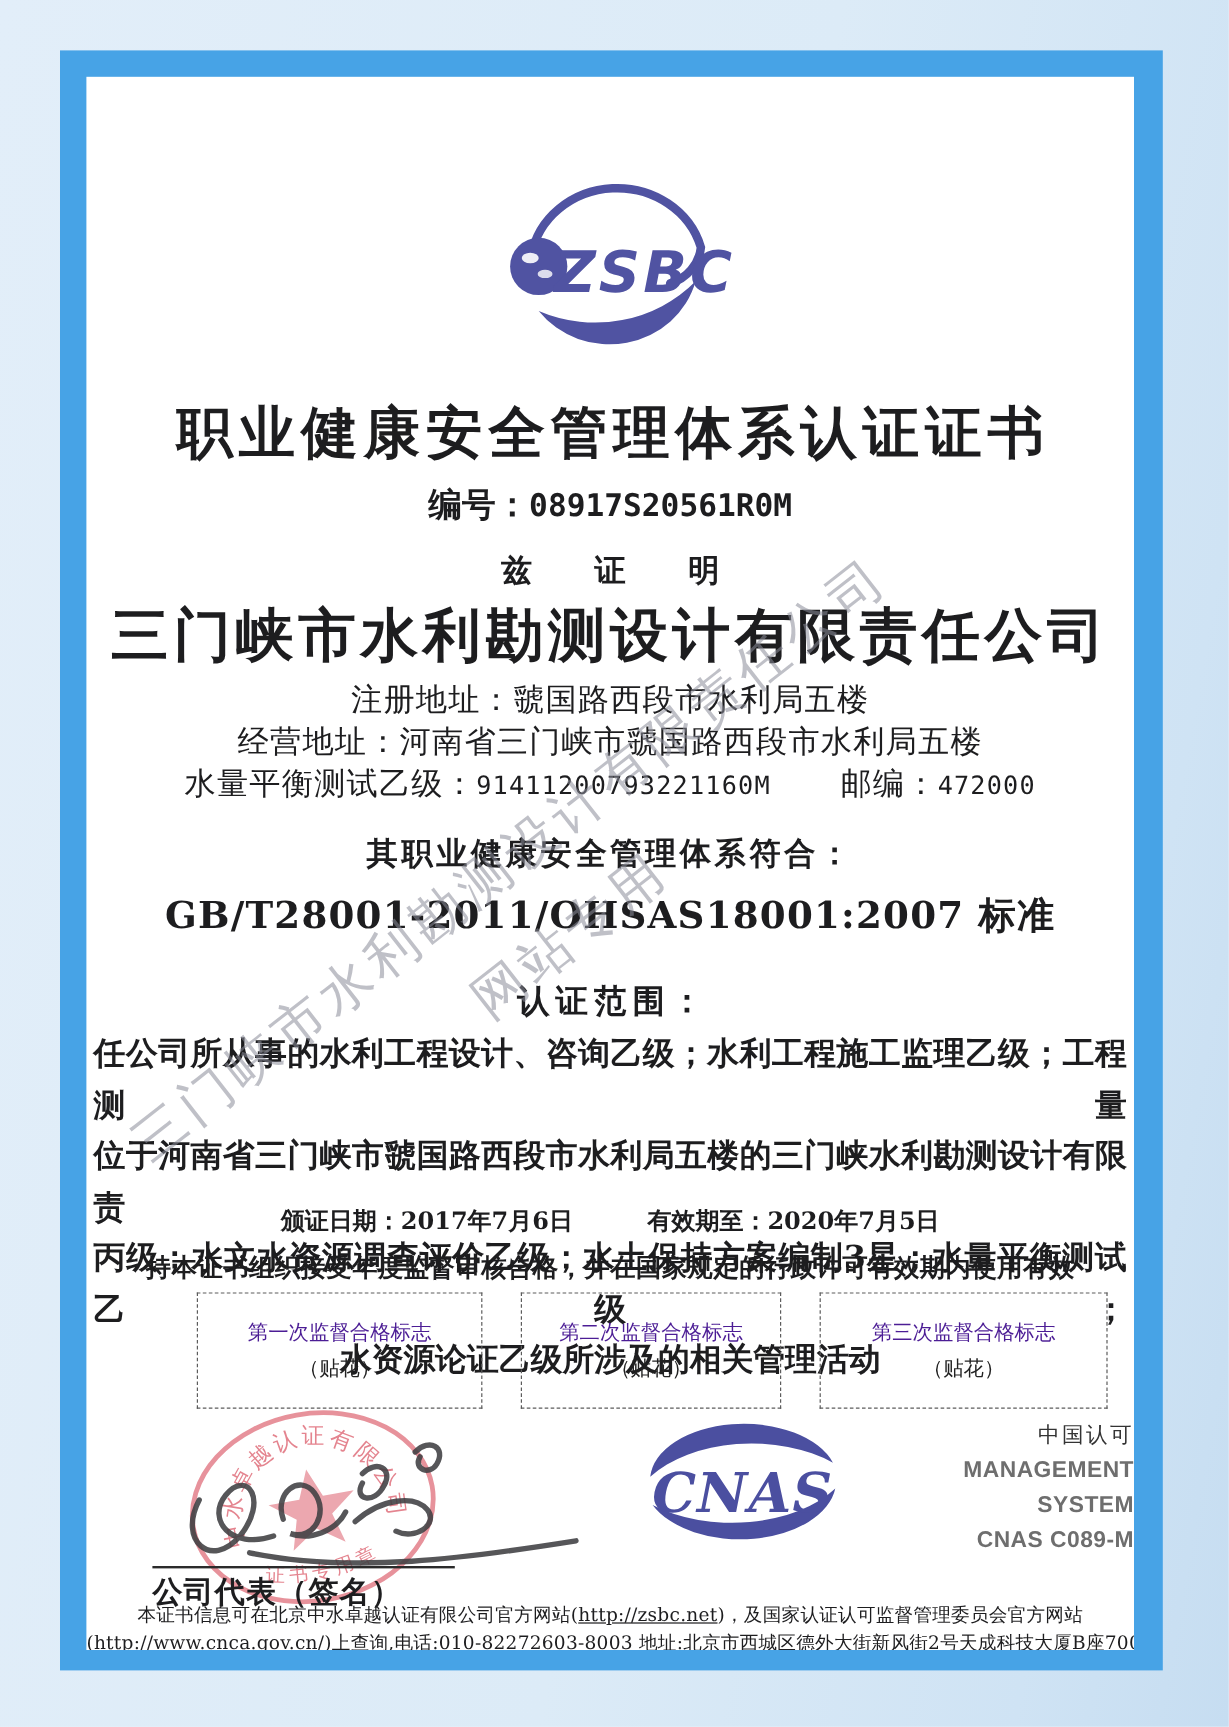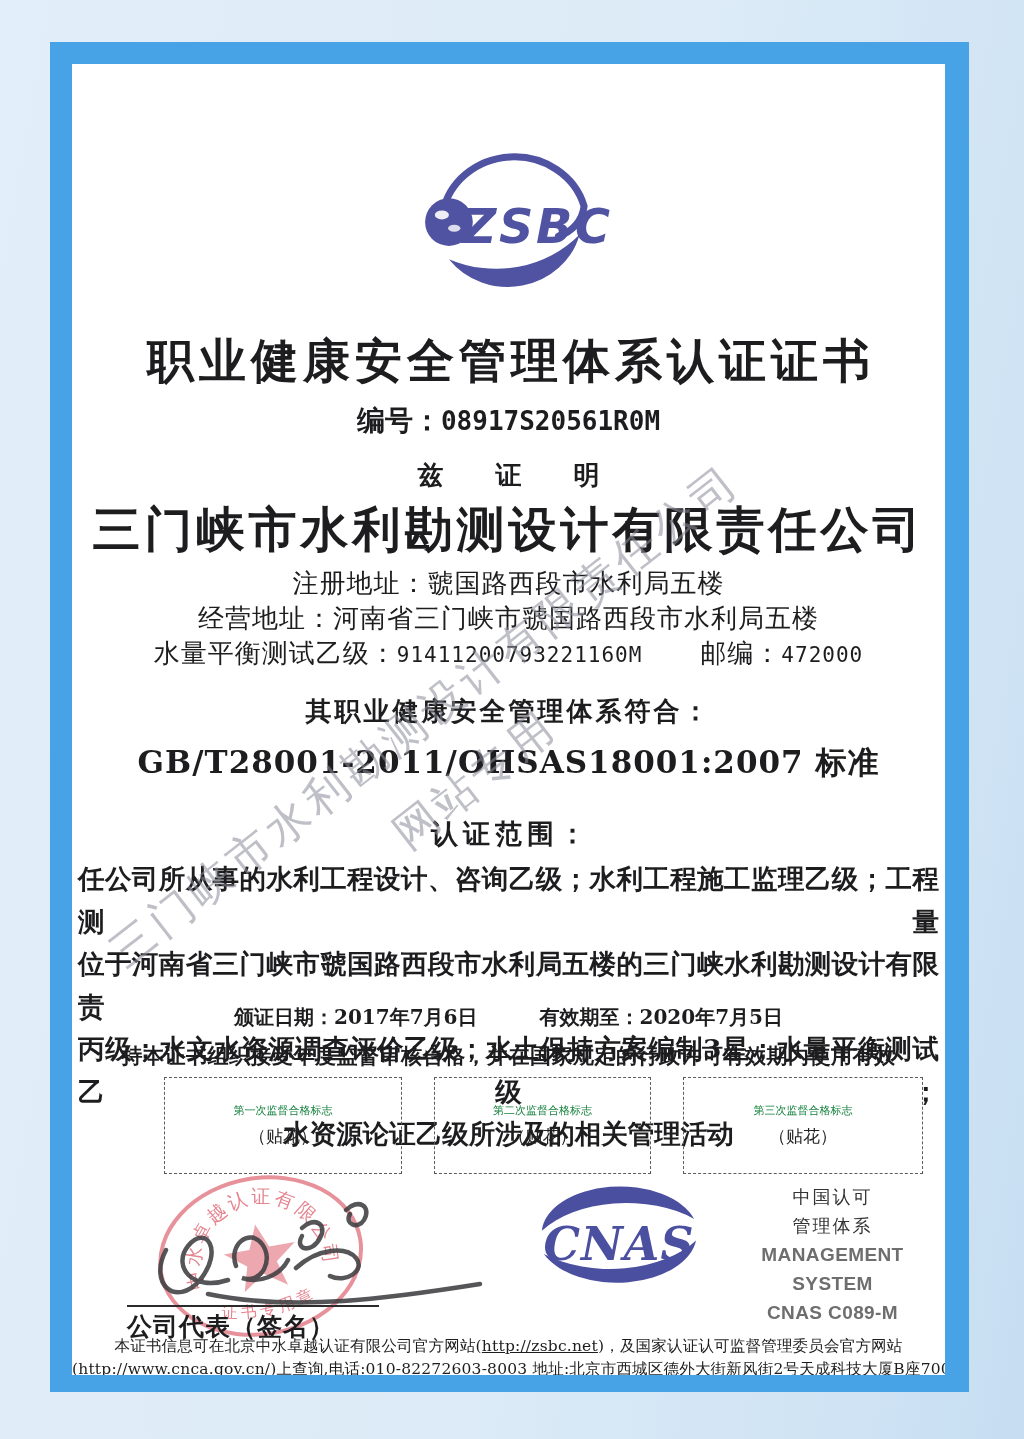--- a/index.html
+++ b/index.html
@@ -27,27 +27,27 @@
   .scopehead{top:752px;font-size:27px;font-weight:bold;letter-spacing:5px;padding-left:5px;}
   .scope{top:794px;left:6px;right:6px;font-size:26.5px;font-weight:bold;line-height:42.5px;}
   .scope .jline{text-align:justify;text-align-last:justify;}
   .scope .cline{text-align:center;text-align-last:center;}
   .dates{top:940px;font-size:20px;font-weight:bold;white-space:nowrap;}
   .dates .grp+.grp{margin-left:62px;}
   .note{top:978px;font-size:21px;font-weight:bold;letter-spacing:0.5px;}
   .boxrow{top:1013px;left:0;right:0;display:flex;justify-content:space-between;padding:0 22px 0 92px;box-sizing:border-box;position:absolute;}
   .stkbox{border:1.6px dashed #5c5c5c;height:97px;display:flex;flex-direction:column;justify-content:center;align-items:center;box-sizing:border-box;}
   .stkbox.b1{width:238px;} .stkbox.b2{width:217px;} .stkbox.b3{width:240px;}
-  .stkbox .l1{font-size:11px;color:#15803d;}
+  .stkbox .l1{font-size:17px;color:#4c1d95;}
   .stkbox .l2{font-size:17px;color:#222;margin-top:7px;}
   .stamp{position:absolute;left:80px;top:1108px;transform:rotate(-10deg);opacity:0.85;}
   .sig{position:absolute;left:72px;top:1122px;}
   .sigline{position:absolute;left:55px;top:1241px;width:252px;border-top:2.5px solid #2b2b2b;text-align:left;font-size:25px;font-weight:bold;padding-top:3px;letter-spacing:1px;}
   .cnas-logo{position:absolute;left:458px;top:1112px;}
-  .cnas-text{position:absolute;left:648px;top:1118px;text-align:center;line-height:29px;}
+  .cnas-text{position:absolute;left:648px;top:1118px;text-align:right;line-height:29px;}
   .cnas-text .cn{font-size:18px;color:#333;letter-spacing:2px;}
   .cnas-text .en{font-size:19px;font-weight:bold;color:#6e6e6e;font-family:"Liberation Sans",sans-serif;letter-spacing:0.4px;}
   .footer1{top:1272px;font-size:15.5px;letter-spacing:0.2px;}
   .footer2{top:1295px;font-size:15.5px;letter-spacing:0.2px;white-space:nowrap;}
   .footer1 .url{text-decoration:underline;}
   .watermark{position:absolute;left:450px;top:748px;transform:translate(-50%,-50%) rotate(-38deg);
              text-align:center;color:rgba(138,140,153,0.55);z-index:6;pointer-events:none;}
   .watermark .w1{font-size:44px;letter-spacing:5px;white-space:nowrap;}
   .watermark .w2{font-size:44px;letter-spacing:4px;margin-top:22px;white-space:nowrap;}
 </style>
@@ -151,21 +151,20 @@
 
       <div class="cnas-logo">
         <svg width="176" height="122" viewBox="0 0 180 125">
           <path d="M 12,56 A 80,48 0 0 1 168,44 A 104,64 0 0 0 12,56 Z" fill="#4b4fa0"></path>
           <path d="M 14,80 A 82,50 0 0 0 170,66 A 106,66 0 0 1 14,80 Z" fill="#4b4fa0"></path>
           <text x="91" y="86" text-anchor="middle" font-family="DejaVu Serif, serif" font-style="italic" font-weight="bold" font-size="47" letter-spacing="1" fill="#4b4fa0">CNAS</text>
         </svg>
       </div>
       <div class="cnas-text">
         <div class="cn">中国认可</div>
-        <div class="cn">管理体系</div>
         <div class="en">MANAGEMENT SYSTEM</div>
         <div class="en">CNAS C089-M</div>
       </div>
 
       <div class="abs footer1">
         <span>本证书信息可在北京中水卓越认证有限公司官方网站(</span><span class="url">http://zsbc.net</span><span>)，及国家认证认可监督管理委员会官方网站</span>
       </div>
       <div class="abs footer2">(http://www.cnca.gov.cn/)上查询,电话:010-82272603-8003 地址:北京市西城区德外大街新风街2号天成科技大厦B座7001-7004</div>
 
     </div>

